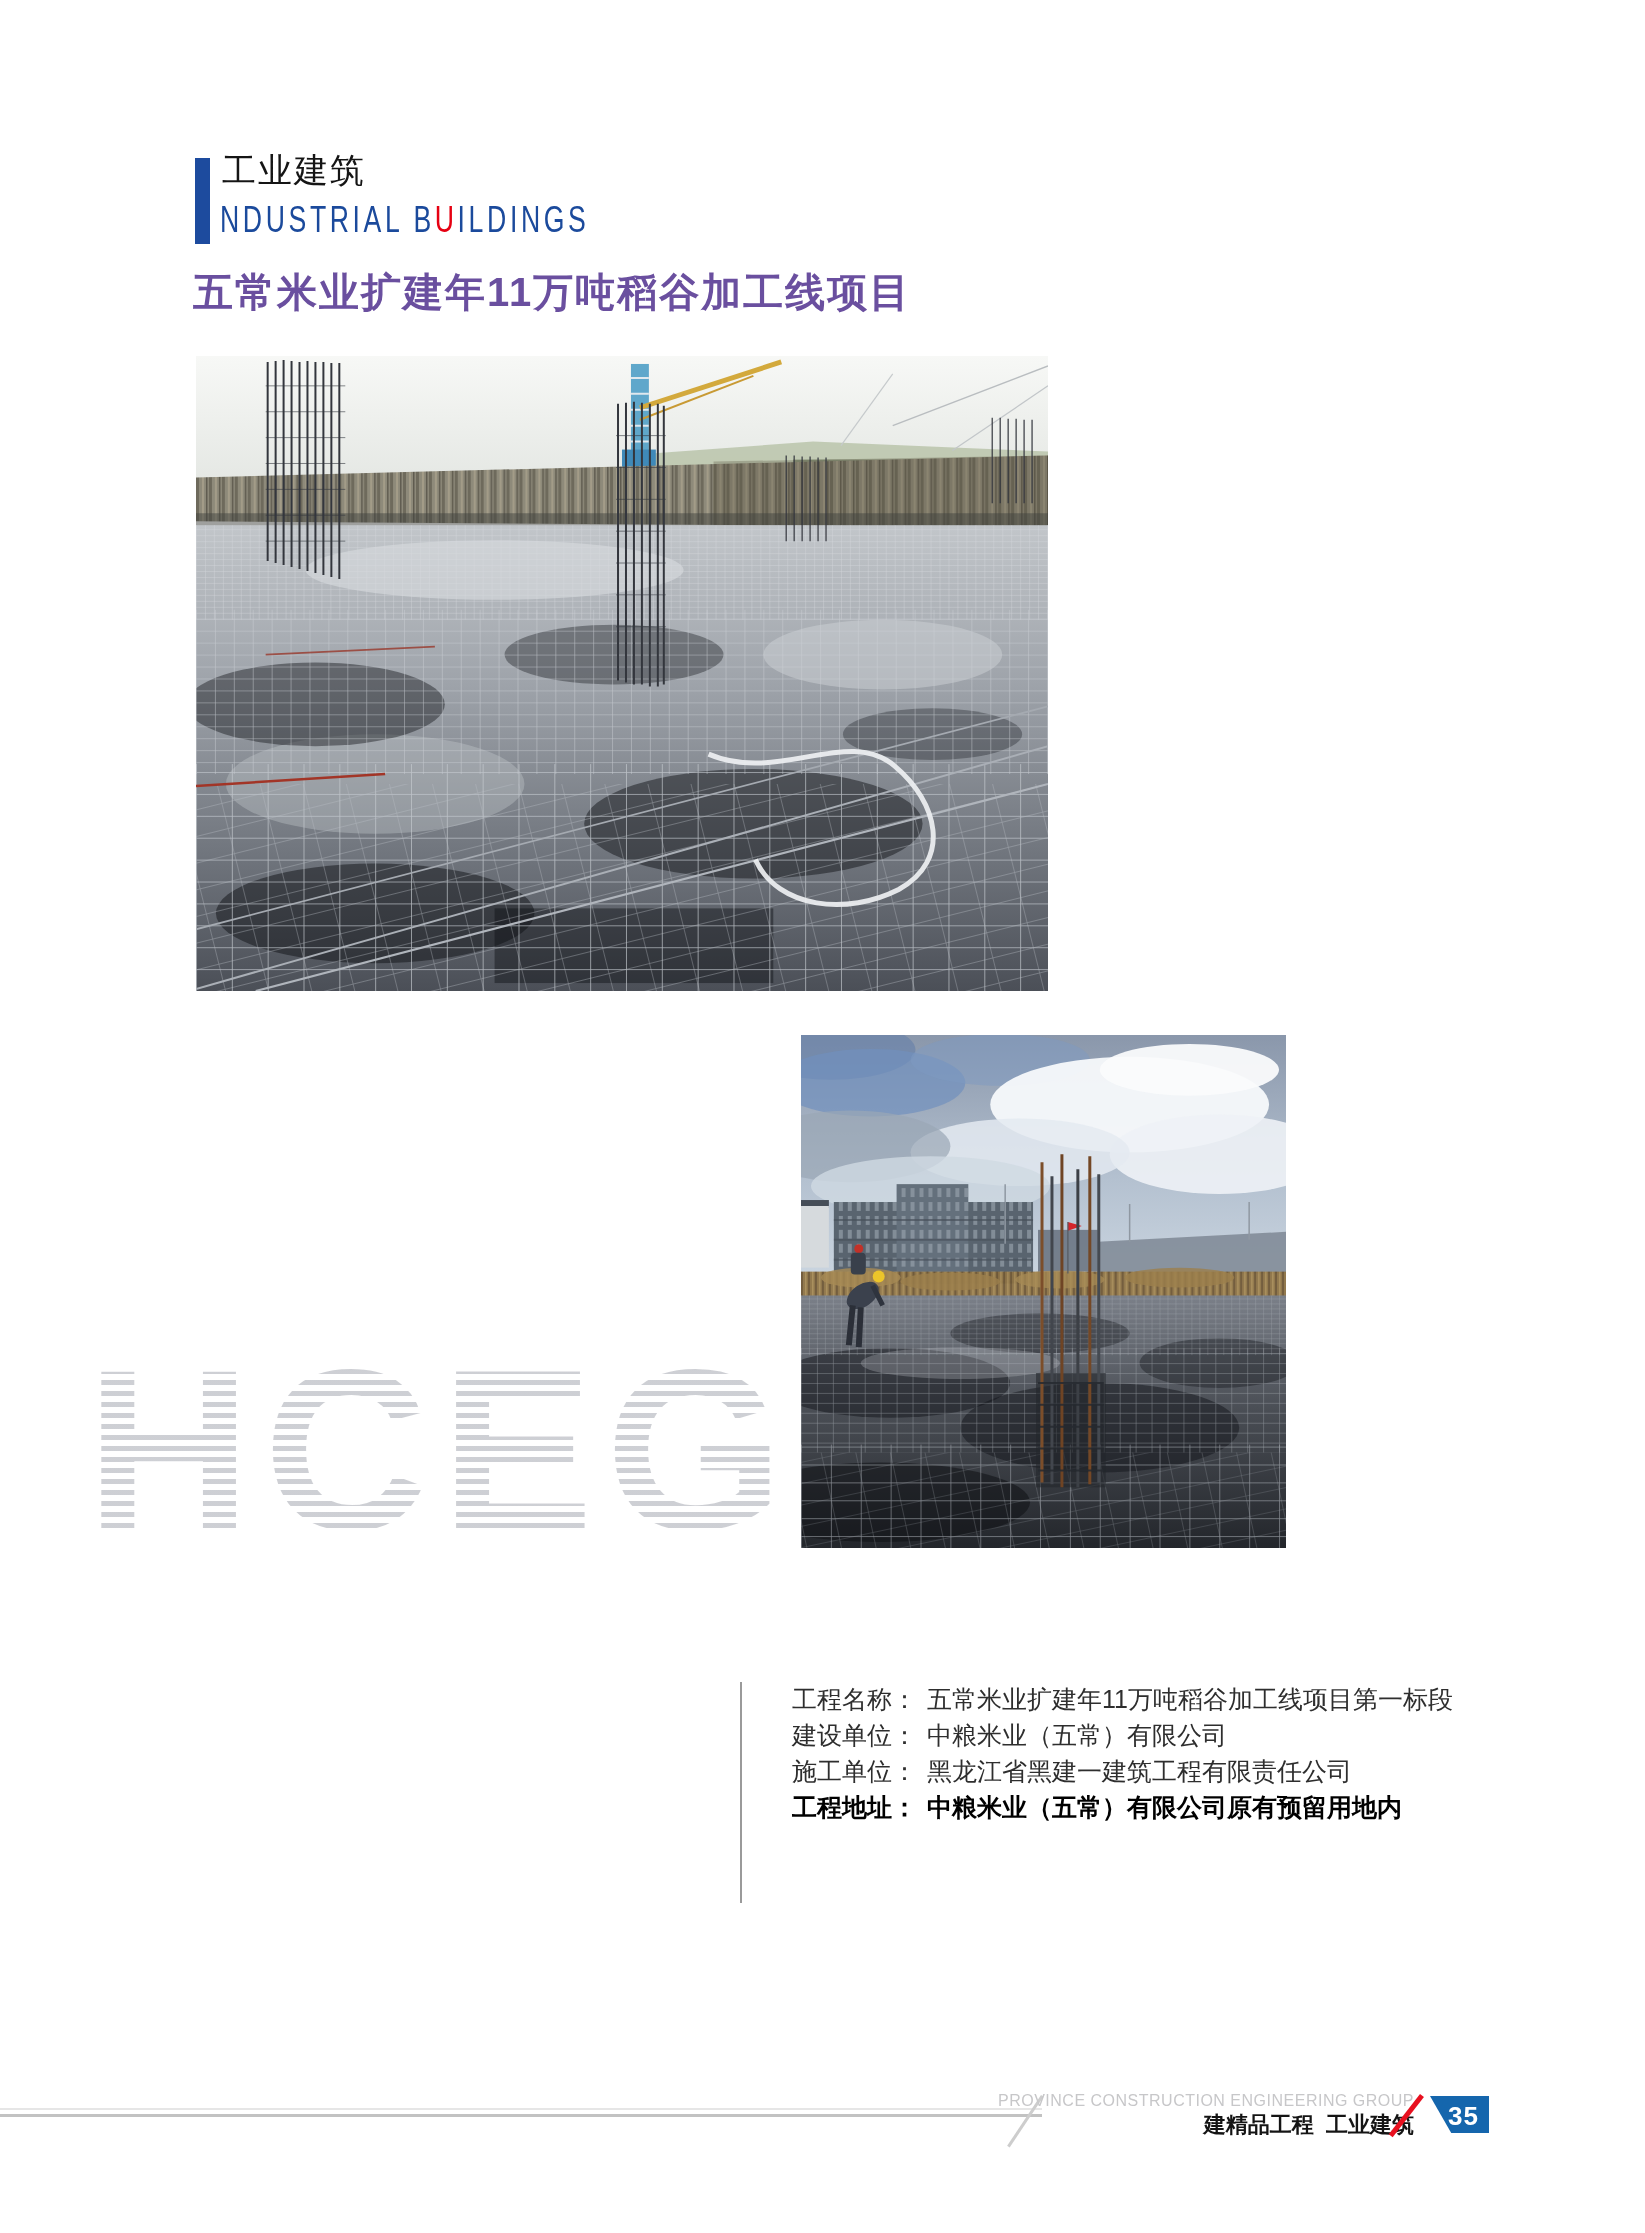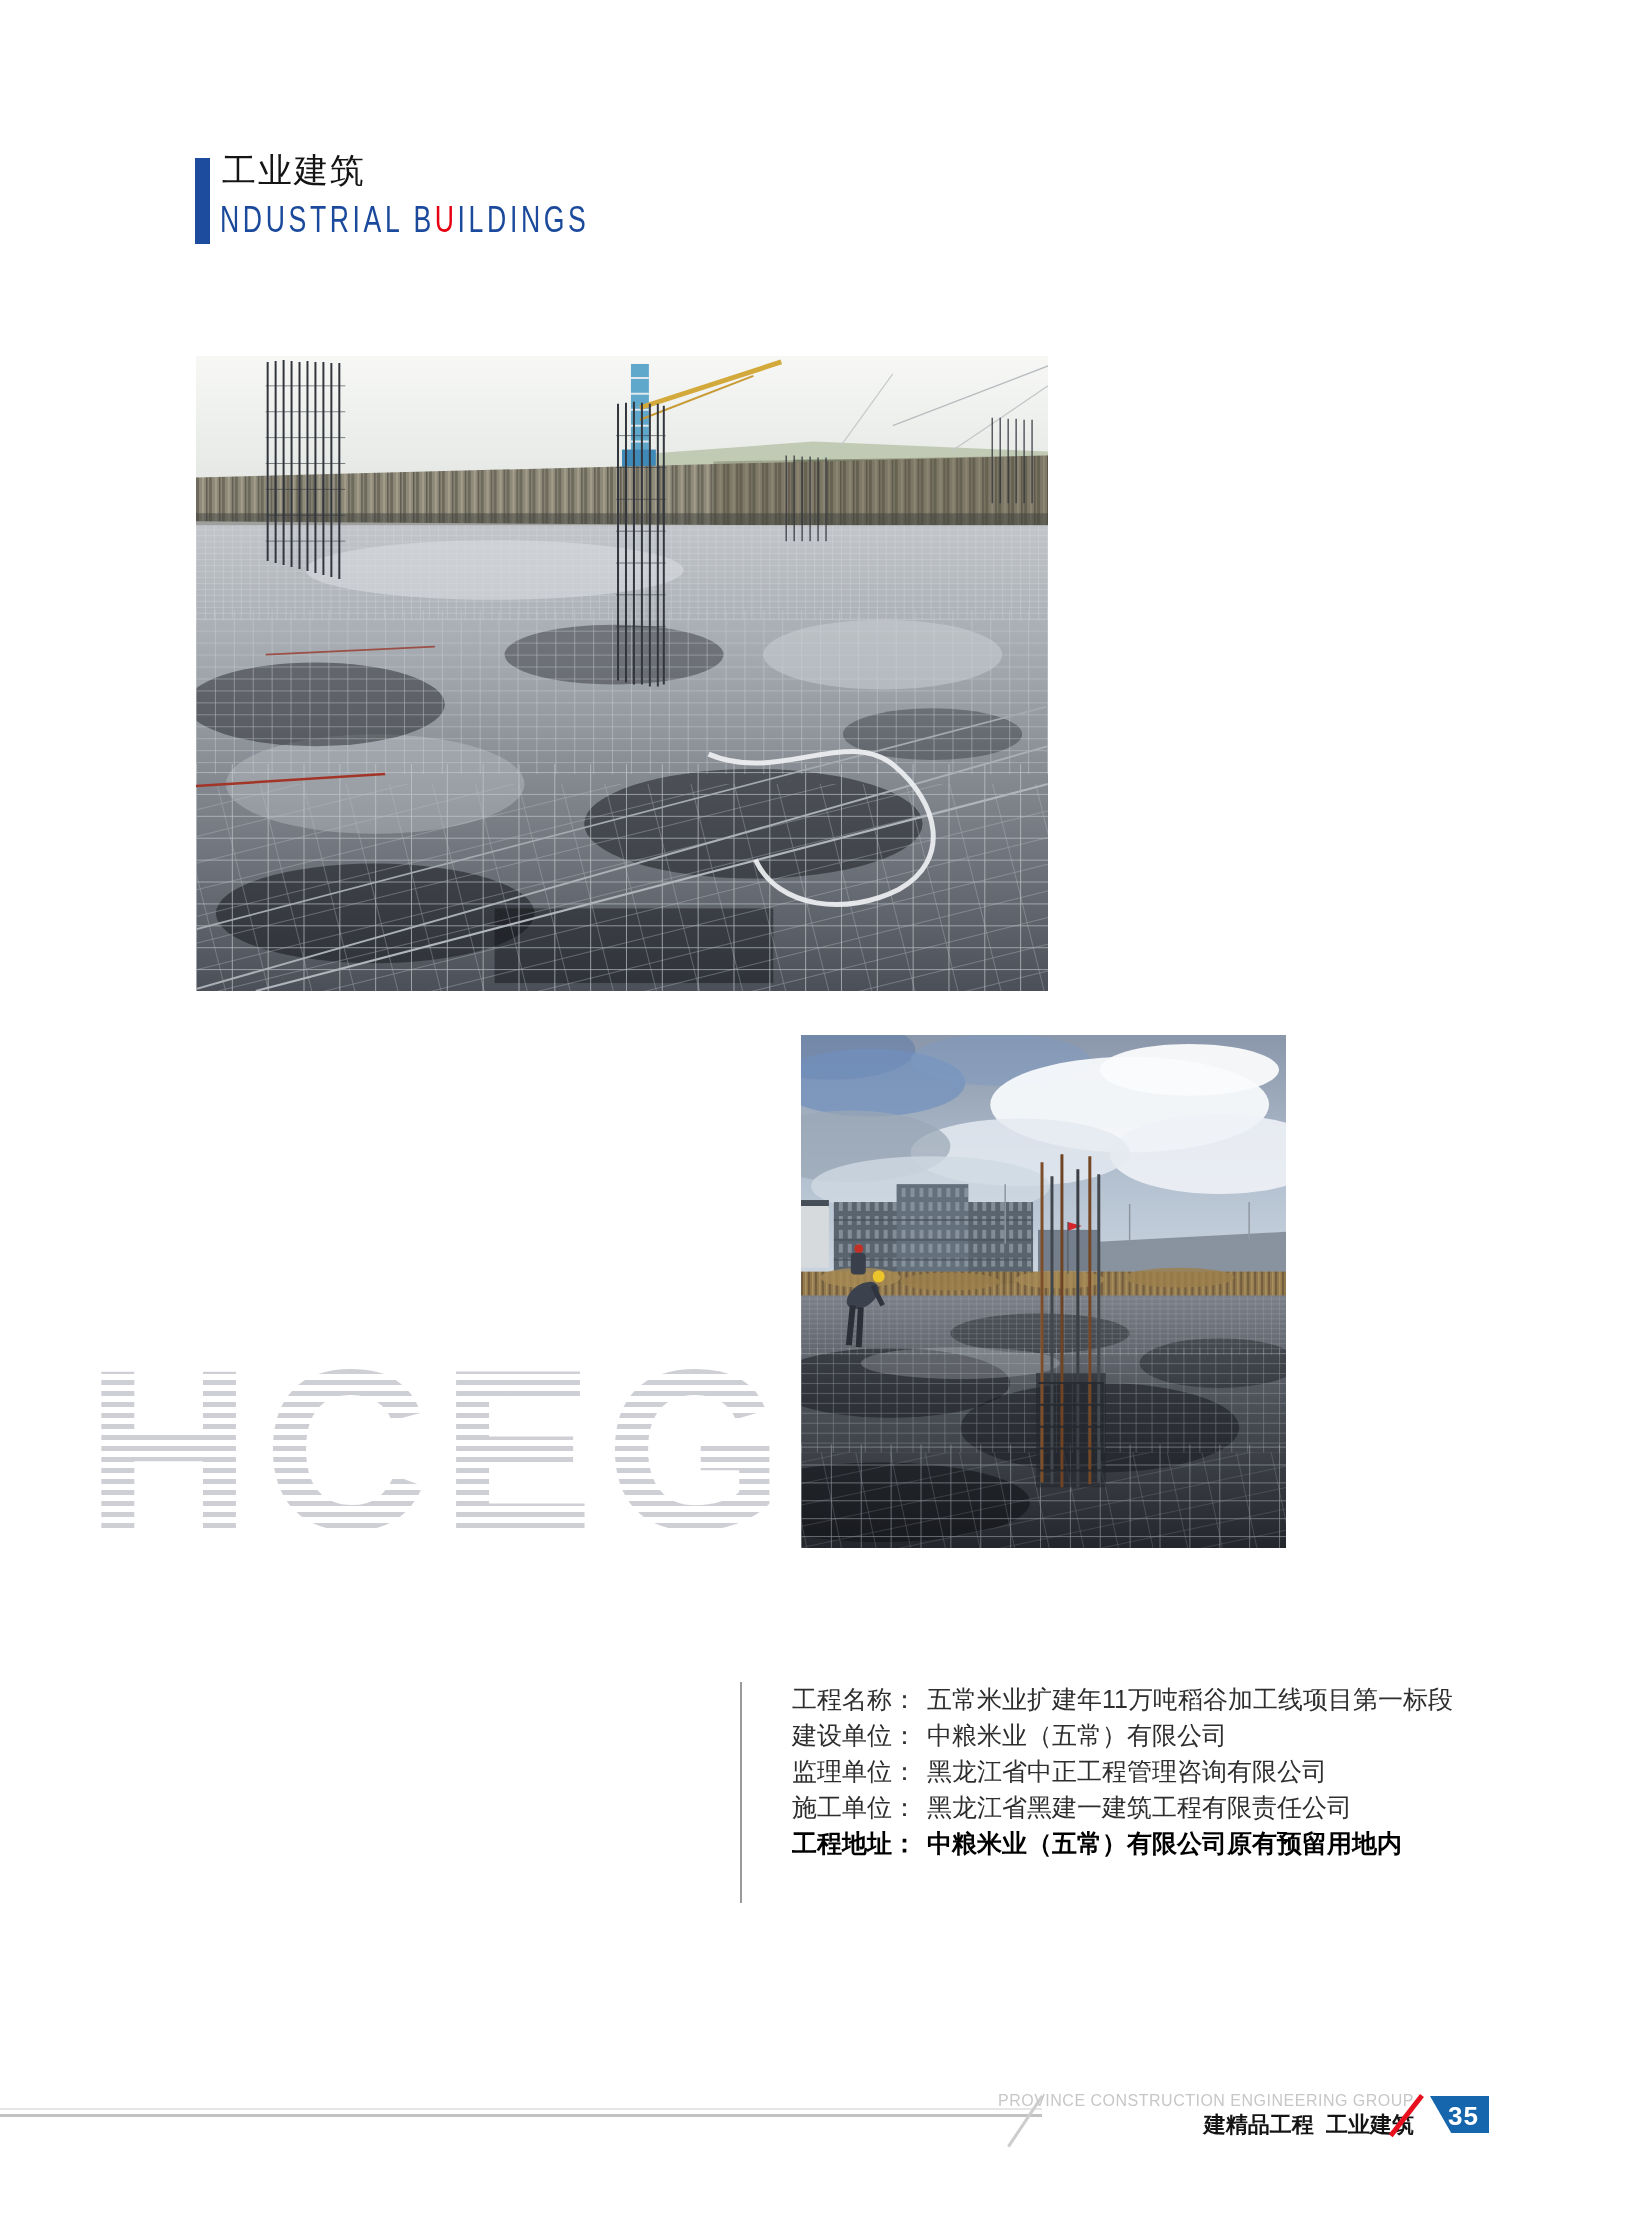--- a/index.html
+++ b/index.html
@@ -44,20 +44,21 @@
   #foot-pagenum{left:1448px;top:2101px;font-size:26px;font-weight:bold;color:#ffffff;letter-spacing:1px;}
 </style>
 </head>
 <body>
 
 <div id="page">
 
   <div class="abs" id="hdr-bar"></div>
   <div class="abs" id="hdr-zh">工业建筑</div>
   <div class="abs" id="hdr-en"><span>NDUSTRIAL B</span><span class="red">U</span><span>ILDINGS</span></div>
+  <div class="abs" id="proj-title">五常米业扩建年11万吨稻谷加工线项目</div>
 
   <div class="abs" id="photo1">
     <svg viewBox="0 0 856 638" preserveAspectRatio="none" aria-hidden="true">
       <defs>
         <linearGradient id="p1sky" x1="0" y1="0" x2="0" y2="1">
           <stop offset="0" stop-color="#f7f8f6"></stop>
             <stop offset="1" stop-color="#e4e7e3"></stop>
         </linearGradient>
         <linearGradient id="p1field" x1="0" y1="0" x2="0" y2="1">
           <stop offset="0" stop-color="#c2c6ca"></stop>
@@ -221,21 +222,20 @@
       <ellipse cx="62" cy="262" rx="18" ry="11" fill="#3b414d" transform="rotate(-35 62 262)"></ellipse>
       <path d="M72 252 L82 272" stroke="#2f343e" stroke-width="5"></path>
       <path d="M52 272 L48 312 M60 274 L58 314" stroke="#2b2f38" stroke-width="6"></path>
     </svg>
   </div>
 
   <div class="abs" id="detail-rule"></div>
   <div class="abs" id="details">
     <div class="row"><span class="lbl">工程名称：</span><span>五常米业扩建年11万吨稻谷加工线项目第一标段</span></div>
     <div class="row"><span class="lbl">建设单位：</span><span>中粮米业（五常）有限公司</span></div>
-    <div class="row"><span class="lbl">监理单位：</span><span>黑龙江省中正工程管理咨询有限公司</span></div>
     <div class="row"><span class="lbl">施工单位：</span><span>黑龙江省黑建一建筑工程有限责任公司</span></div>
     <div class="row bold"><span class="lbl">工程地址：</span><span>中粮米业（五常）有限公司原有预留用地内</span></div>
   </div>
 
   <div class="abs" id="foot-line"></div>
   <div class="abs" id="foot-diag"></div>
   <div class="abs" id="foot-group">PROVINCE CONSTRUCTION ENGINEERING GROUP</div>
   <div class="abs" id="foot-slogan">建精品工程  工业建筑</div>
   <div class="abs" id="foot-red"></div>
   <div class="abs" id="foot-pagebox"></div>

